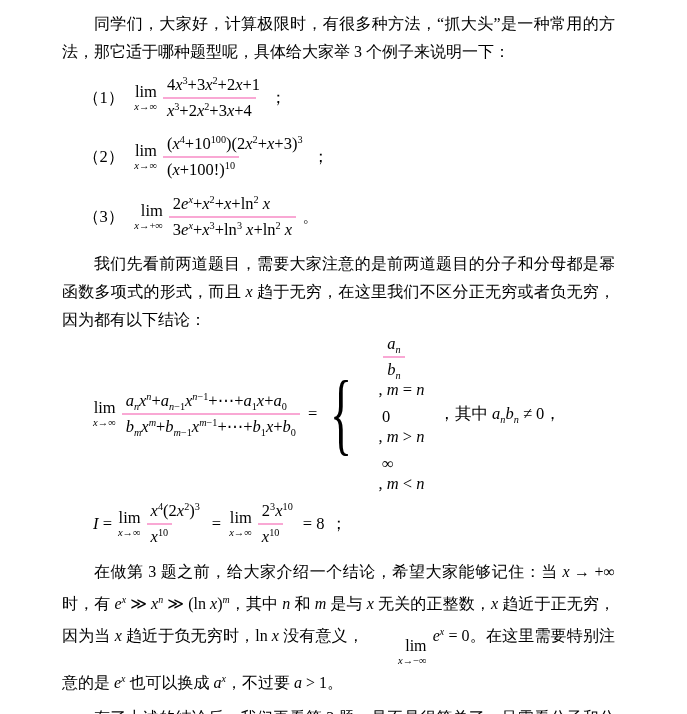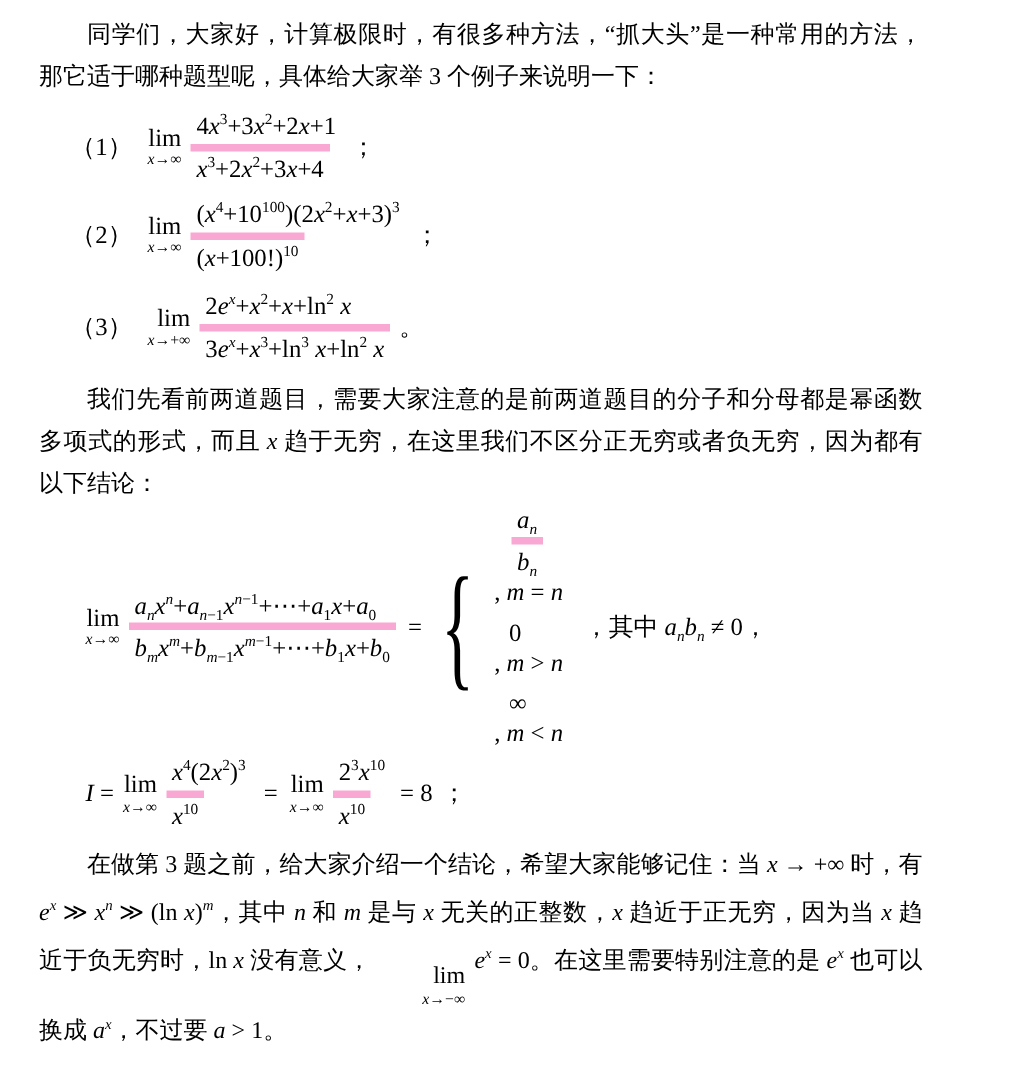--- a/index.html
+++ b/index.html
@@ -6,21 +6,21 @@
   html, body { background: #ffffff; }
   .page {
     position: relative;
     width: 687px;
     height: 714px;
     background: #ffffff;
     color: #000000;
     font-family: "Liberation Serif", "DejaVu Serif", serif;
     font-size: 16px;
     overflow: hidden;
-    padding: 6px 72px 0 26px;
+    padding: 6px 72px 0 62px;
   }
   p.para {
     line-height: 28px;
     text-align: justify;
     text-indent: 2em;
   }
   p.para.wide { line-height: 32px; }
   p.para.last { line-height: 30px; }
   .math, .math i { font-family: "Liberation Serif", "DejaVu Serif", serif; }
   .math i { font-style: italic; }
@@ -49,34 +49,34 @@
   .limstack.inline { vertical-align: -10px; margin: 0 2px; }
   .frac {
     display: inline-flex;
     flex-direction: column;
     align-items: flex-start;
     vertical-align: middle;
     text-align: center;
     line-height: 1.2;
   }
   .frac .num { padding: 0 4px 2px; }
-  .frac .den { border-top: 5px solid #f9a8d4; padding: 2px 4px 0; }
+  .frac .den { border-top: 2px solid #f9a8d4; padding: 2px 4px 0; }
   .eq { margin: 0 2px; }
   .brace {
     font-size: 92px;
     line-height: 1.12;
     font-weight: normal;
     display: inline-block;
     transform: scaleX(0.5);
     margin: 0 -6px;
   }
   .cases { display: inline-flex; flex-direction: column; row-gap: 7px; }
   .case-row { display: flex; align-items: center; flex-direction: column; }
   .case-left { display: inline-block; min-width: 24px; }
-  .case-cond { margin-left: 2px; }
+  .case-cond { margin-left: 15px; }
   .ftail { margin-left: 8px; white-space: nowrap; text-align: right; }
   
   .p1 { margin-top: 4px; }
   .f1 { margin-top: 6px; min-height: 52px; }
   .f2 { margin-top: 4px; min-height: 58px; }
   .f3 { margin-top: 8px; min-height: 46px; }
   .p2 { margin-top: 10px; }
   .fmain { margin-top: 0px; }
   .p3 { margin-top: 4px; }
   .fI { margin-top: 2px; min-height: 56px; }

